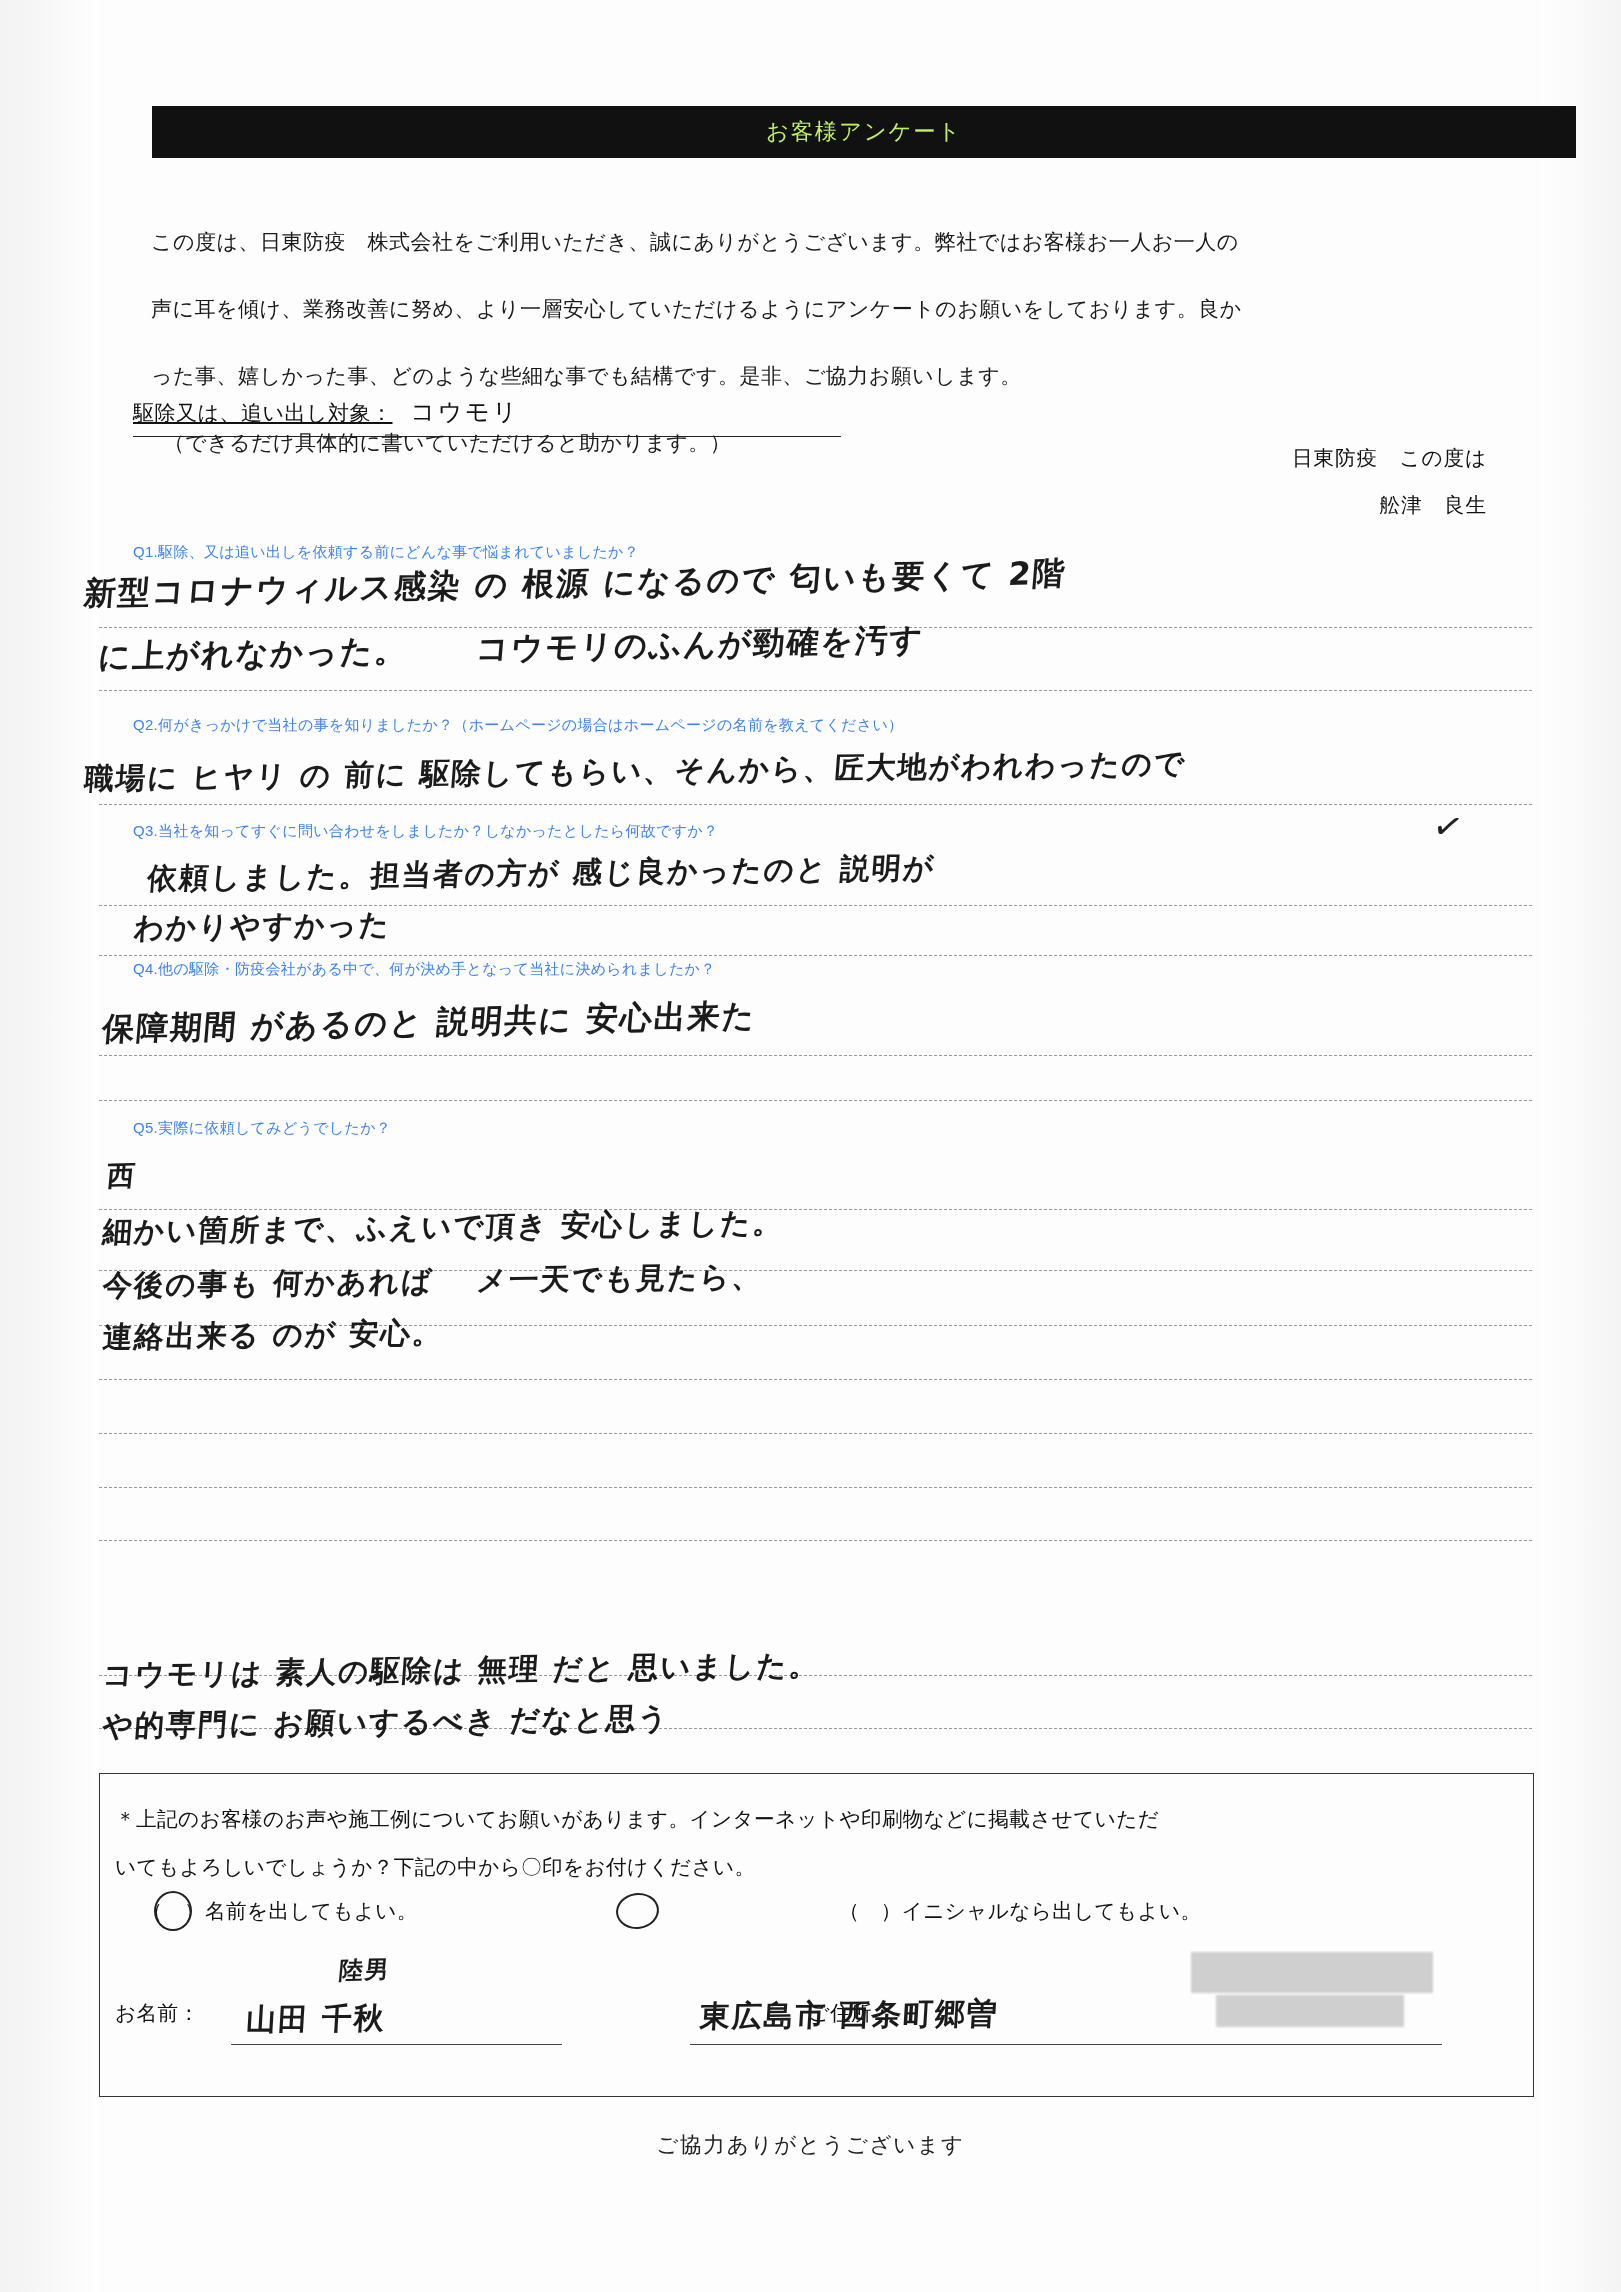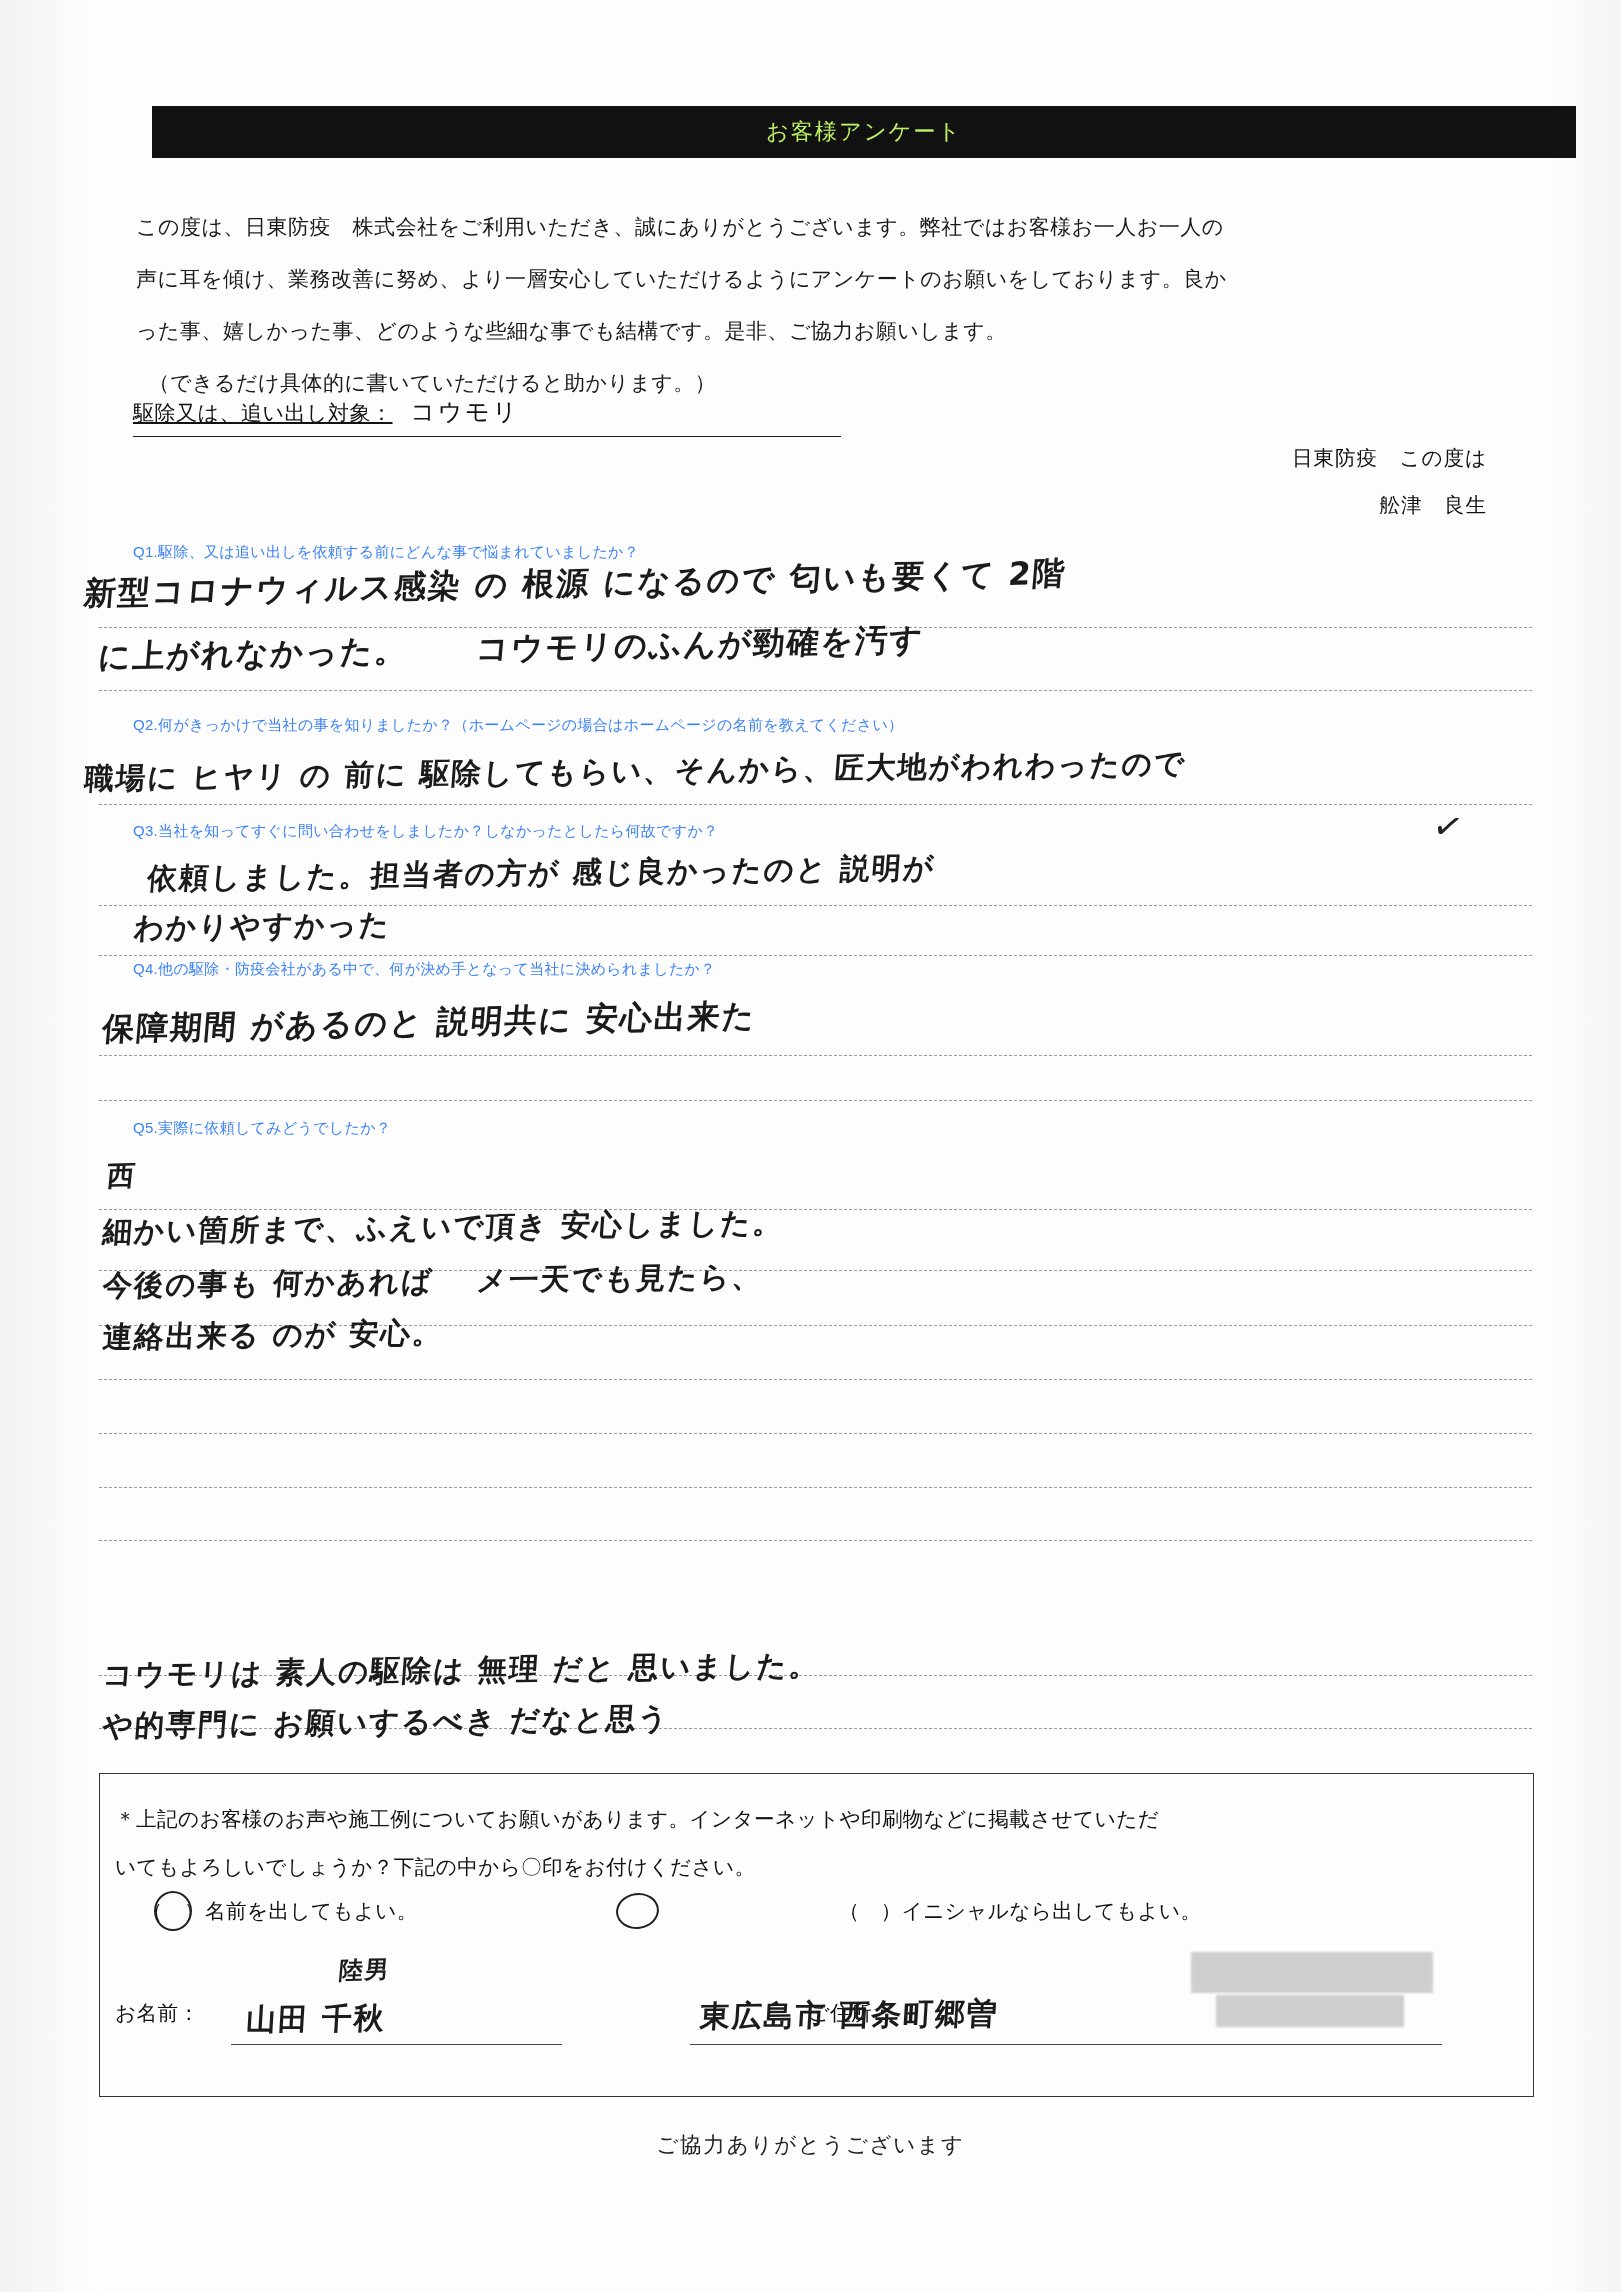--- a/index.html
+++ b/index.html
@@ -49,21 +49,21 @@
   .intro {
     position: absolute;
     left: 133px;
     top: 199px;
     width: 1442px;
     font-size: 21px;
     line-height: 49px;
     letter-spacing: 0.5px;
     color: #1a1a1a;
   }
-  .intro p { margin: 3px; }
+  .intro p { margin: 18px; }
   .intro .indent { padding-left: 12.5px; }
   .target-line {
     position: absolute;
     left: 133px;
     top: 394px;
     width: 708px;
     font-size: 21px;
     line-height: 36px;
     border-bottom: 1.8px solid #222;
     padding-bottom: 5.4px;

